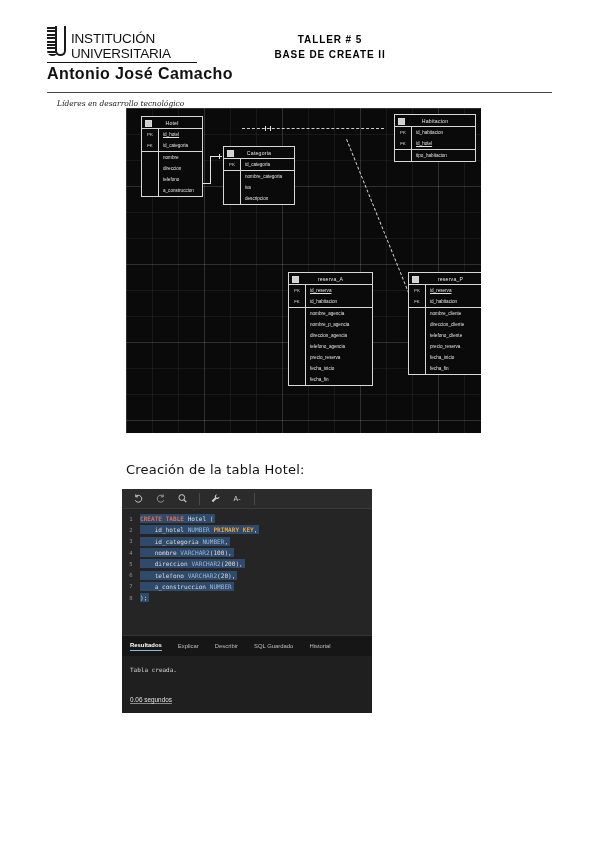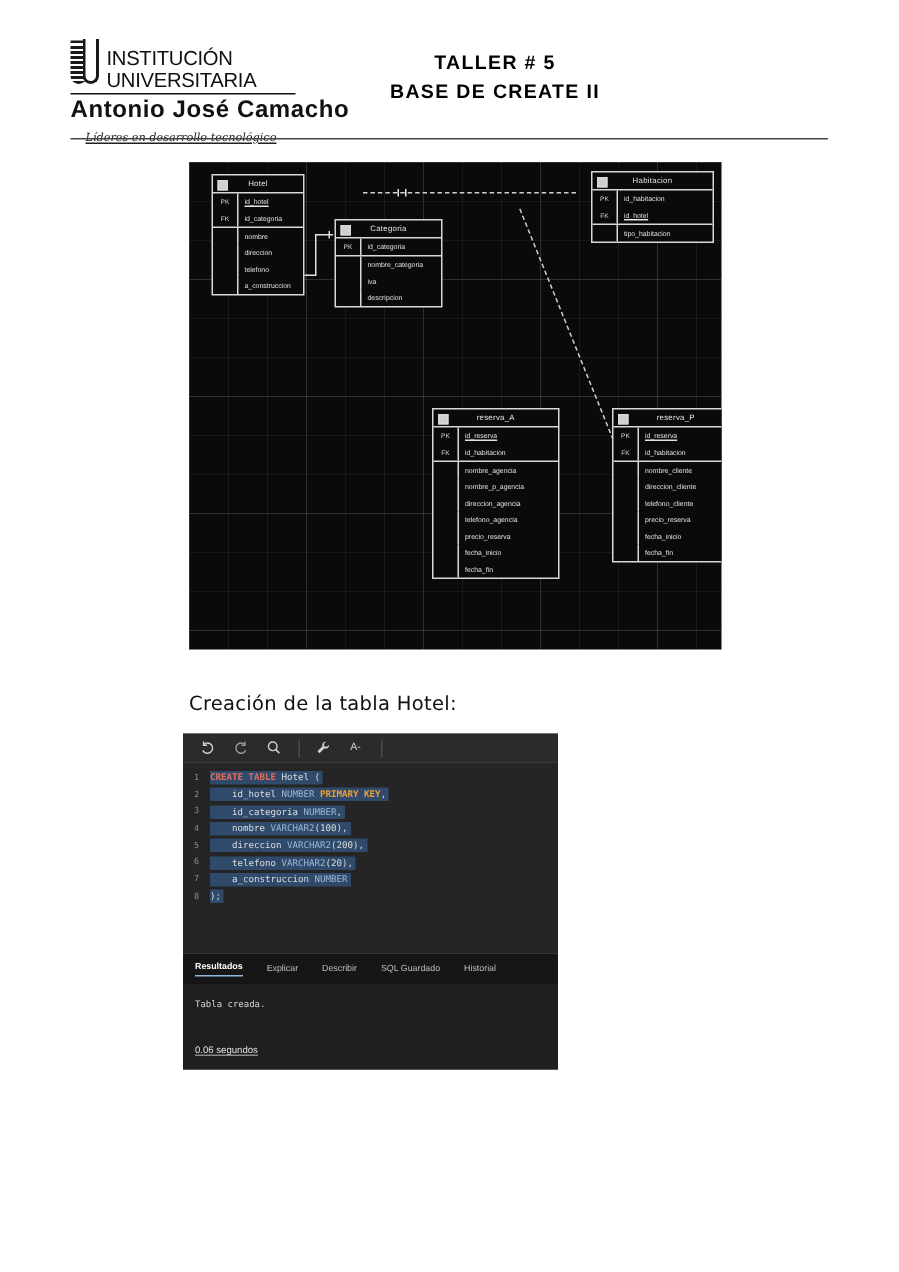--- a/index.html
+++ b/index.html
@@ -73,33 +73,32 @@
     font-weight: bold;
     color: #111;
     letter-spacing: 0.4px;
     white-space: nowrap;
   }
   .logo-tag {
     font-family: "DejaVu Serif", serif;
     font-style: italic;
     font-size: 7.5px;
     color: #222;
-    margin-top: 4px;
+    margin-top: 16px;
     margin-left: 10px;
     white-space: nowrap;
-    text-decoration: underline;
   }
   .title-block {
     position: absolute;
     left: 215px; top: 33px;
     width: 230px;
     text-align: center;
     color: #000;
     font-weight: bold;
-    font-size: 13px;
+    font-size: 10px;
     letter-spacing: 0.9px;
     line-height: 1.45;
   }
   .header-rule {
     position: absolute;
     left: 47px; top: 92px;
     width: 505px;
     border-top: 1.4px solid #444;
   }
 

